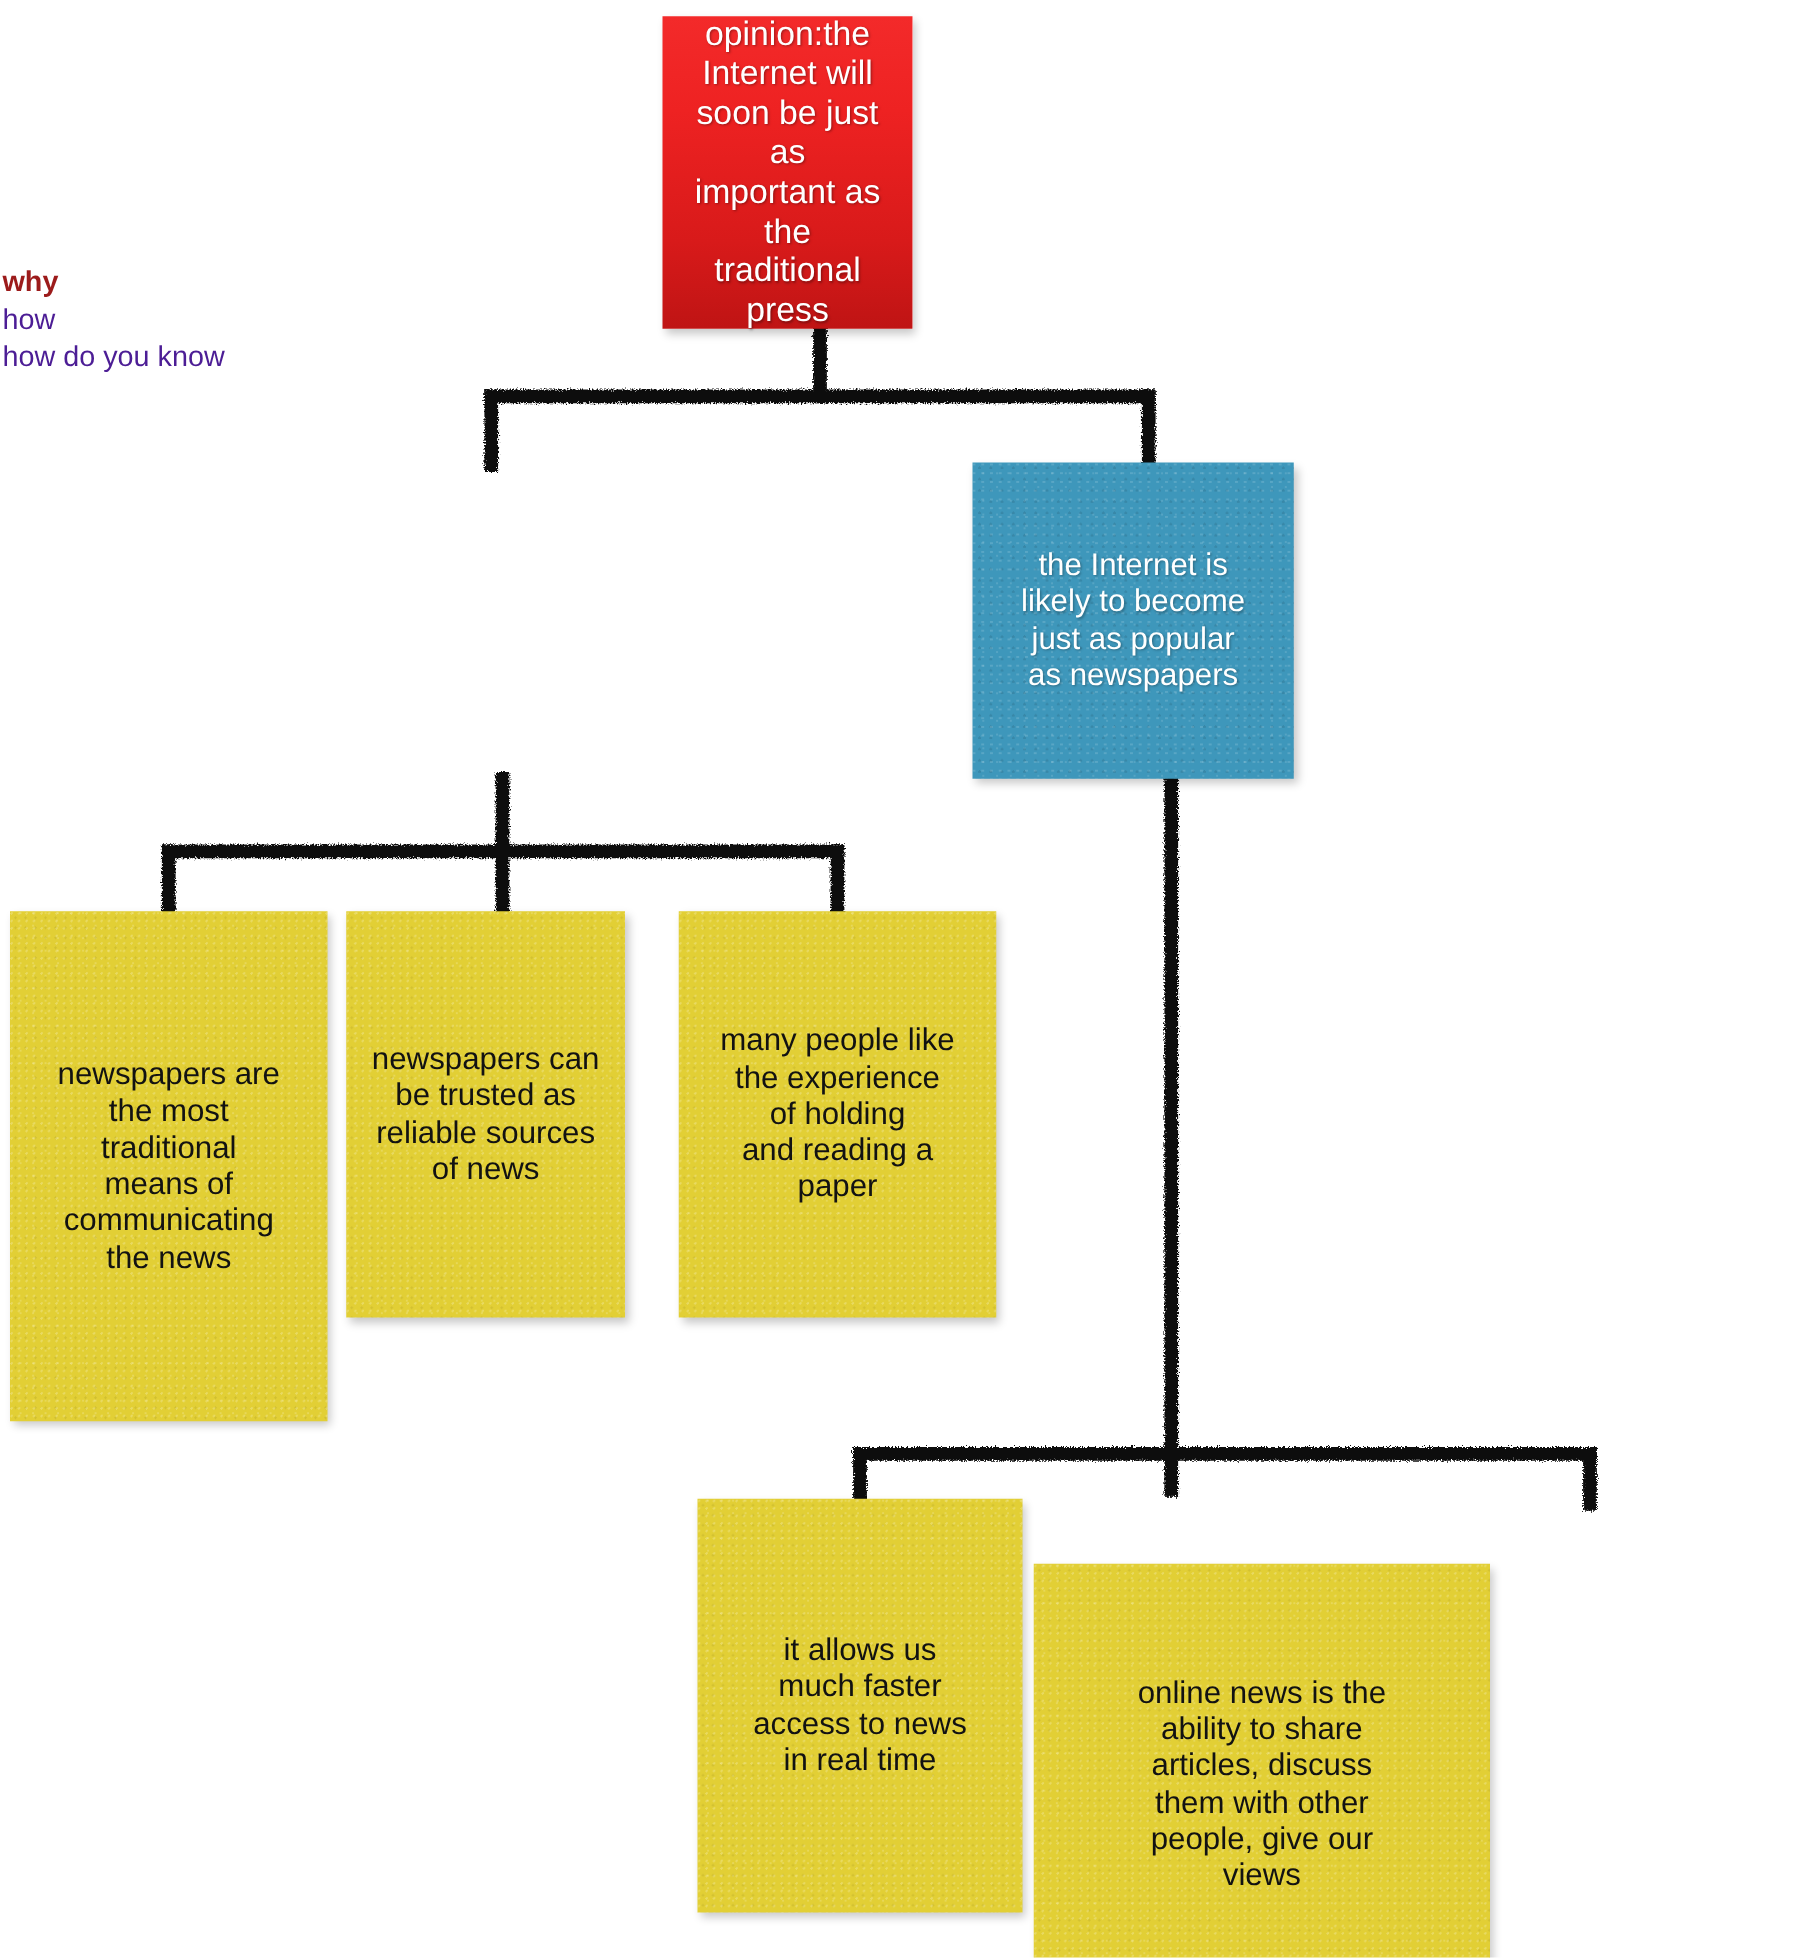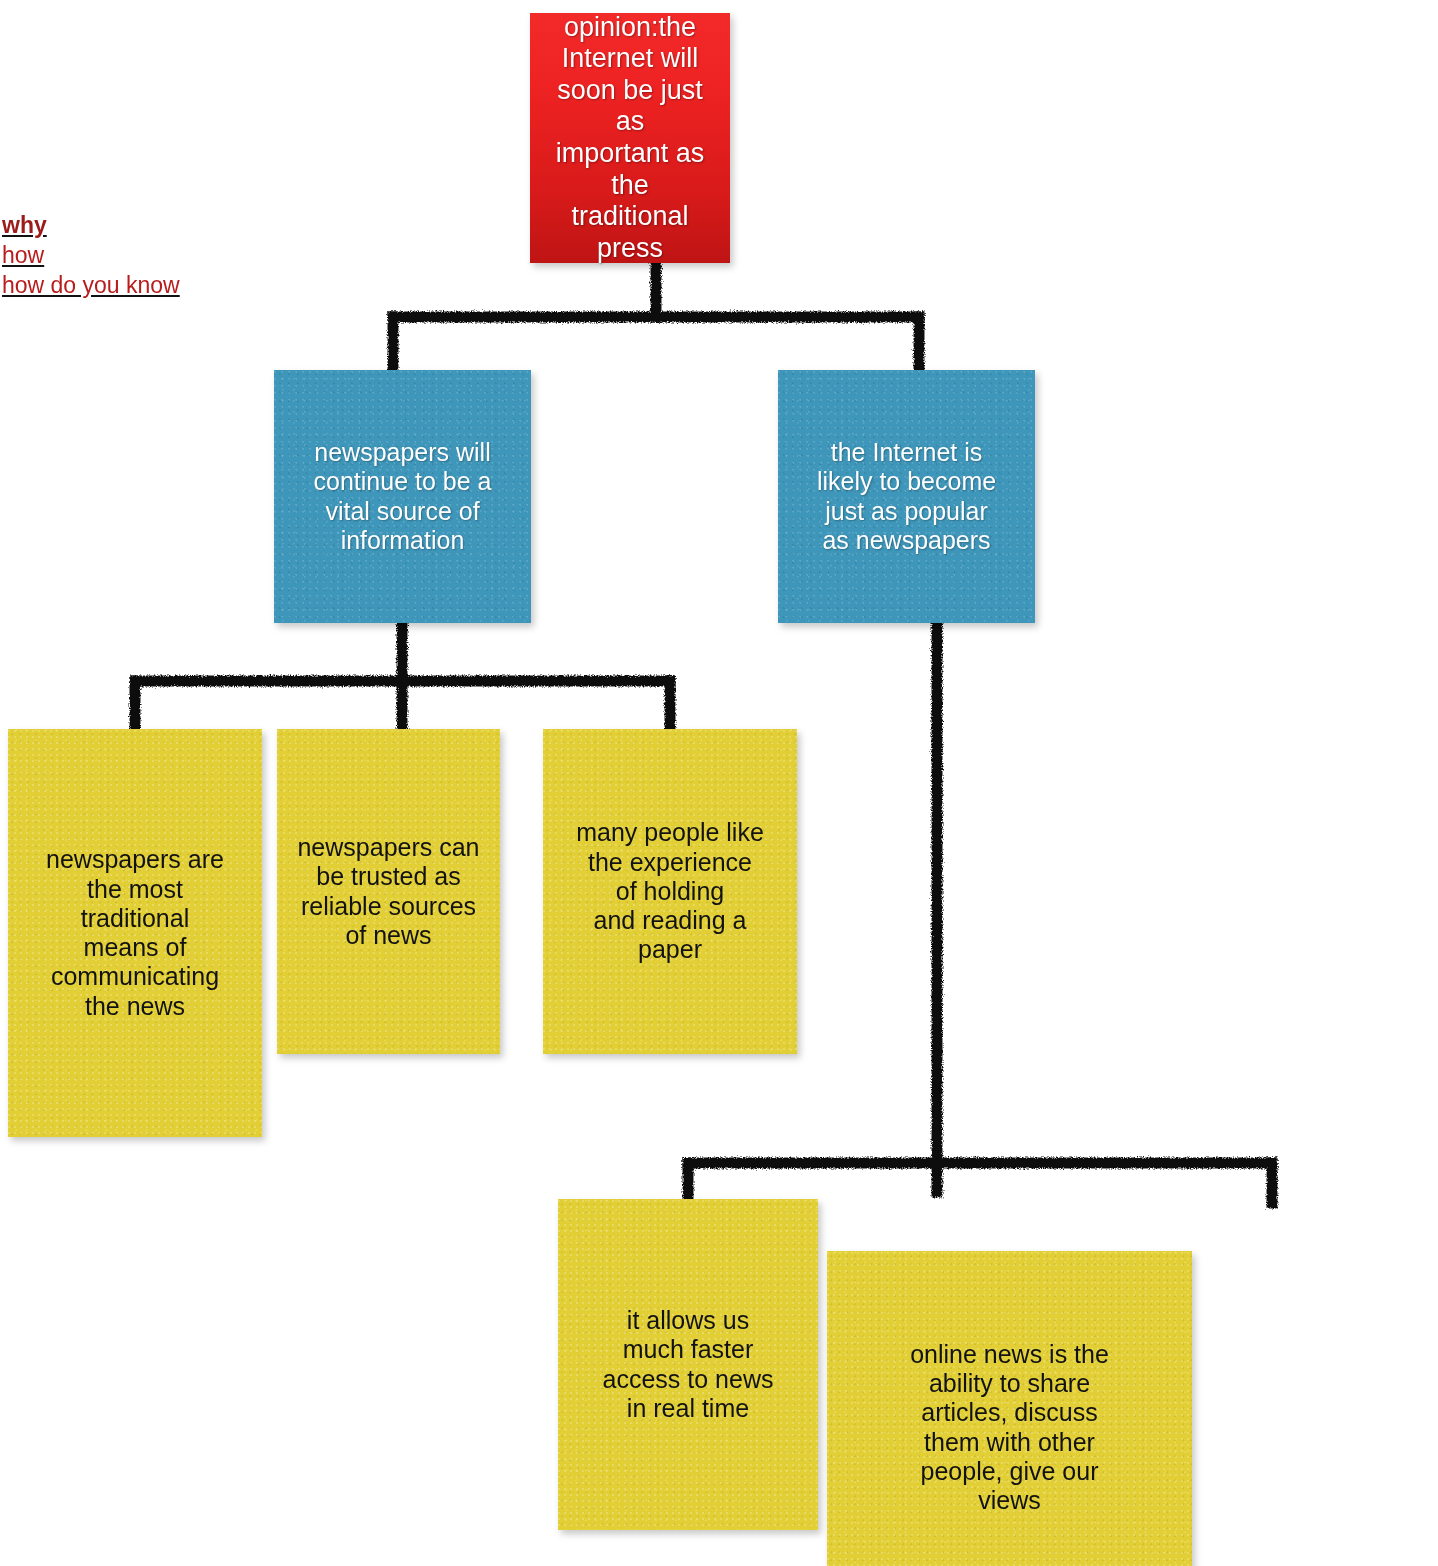--- a/index.html
+++ b/index.html
@@ -13,29 +13,28 @@
   }
   #canvas{position:absolute;left:0;top:0;width:1438px;height:1566px;}
 
   
   .legend{
     position:absolute;left:2px;top:211px;
     line-height:1.30;
     font-size:23px;
     color:#111111;
     z-index:5;
-    text-decoration:underline;
   }
   .legend .why{
     font-weight:bold;
     color:#9c1b1b;
     font-size:23px;
     display:block;
   }
-  .legend .lvl{display:block;color:#b91c1c;}
+  .legend .lvl{display:block;color:#4c1d95;}
 
   
   .wires{position:absolute;left:0;top:0;width:1438px;height:1566px;z-index:2;pointer-events:none;}
 
   
   .node{
     position:absolute;
     box-sizing:border-box;
     display:flex;
     align-items:center;
@@ -138,26 +137,20 @@
   </svg>
 
   <div id="n-root" class="node root">
     <span class="txt">opinion:the
 Internet will
 soon be just as
 important as the
 traditional press</span>
   </div>
 
-  <div id="n-c1" class="node claim">
-    <span class="txt">newspapers will
-continue to be a
-vital source of
-information</span>
-  </div>
 
   <div id="n-c2" class="node claim">
     <span class="txt">the Internet is
 likely to become
 just as popular
 as newspapers</span>
   </div>
 
   <div id="n-r1" class="node reason">
     <span class="txt">newspapers are

